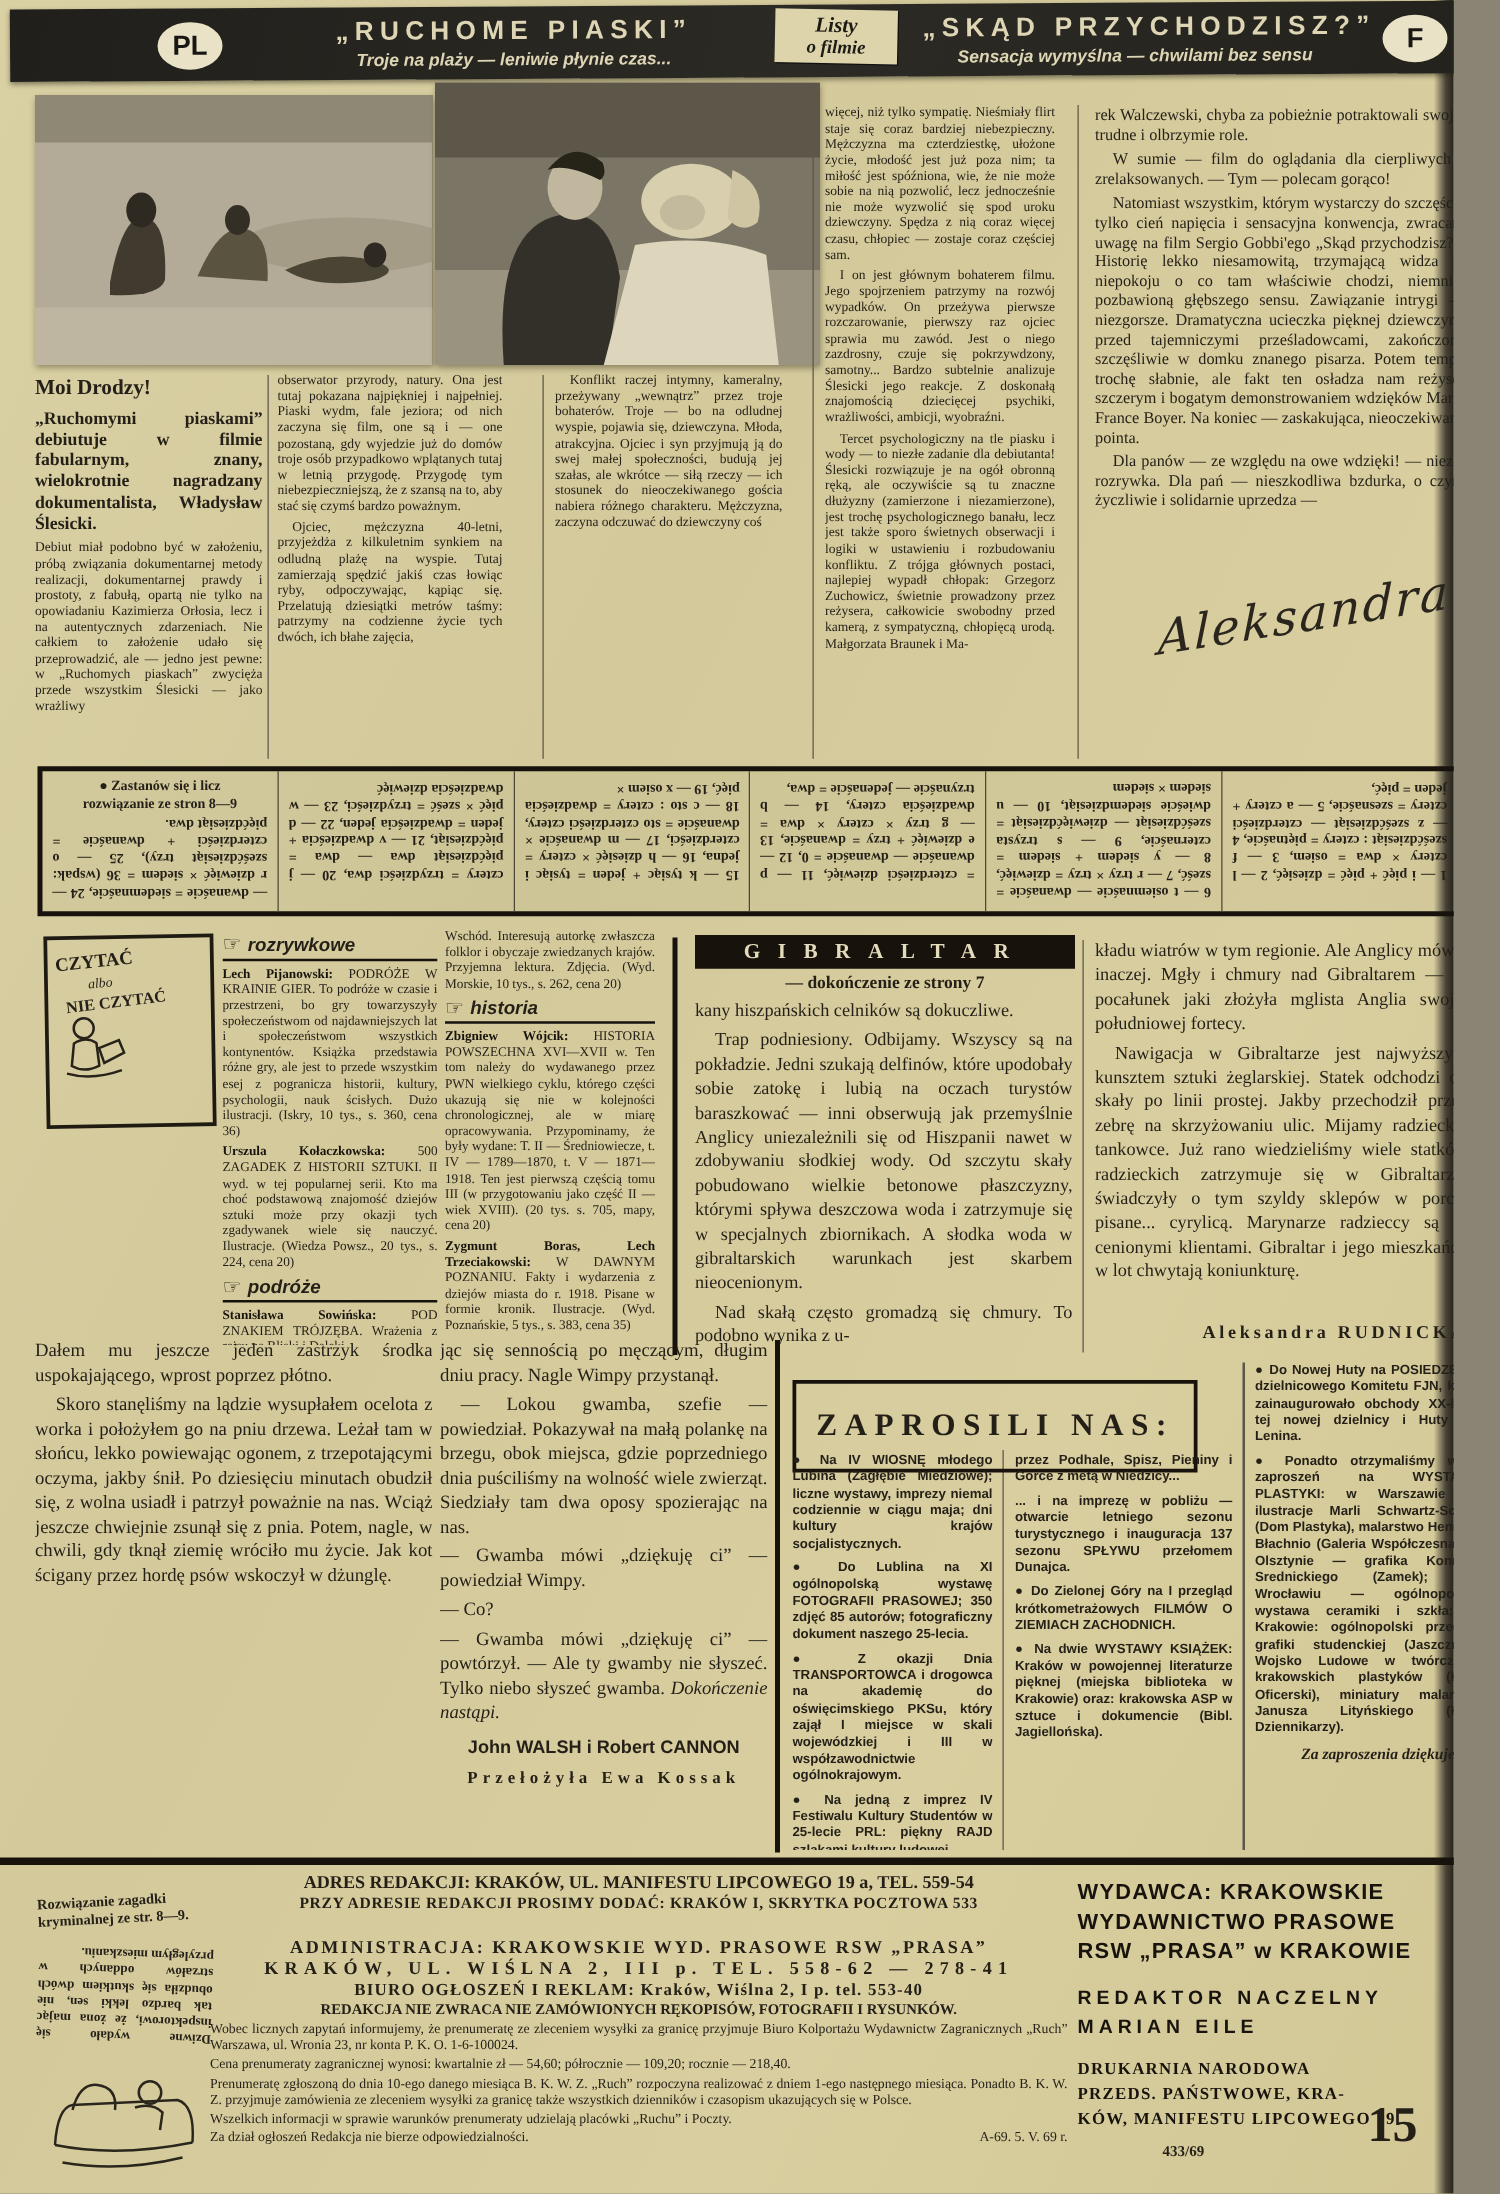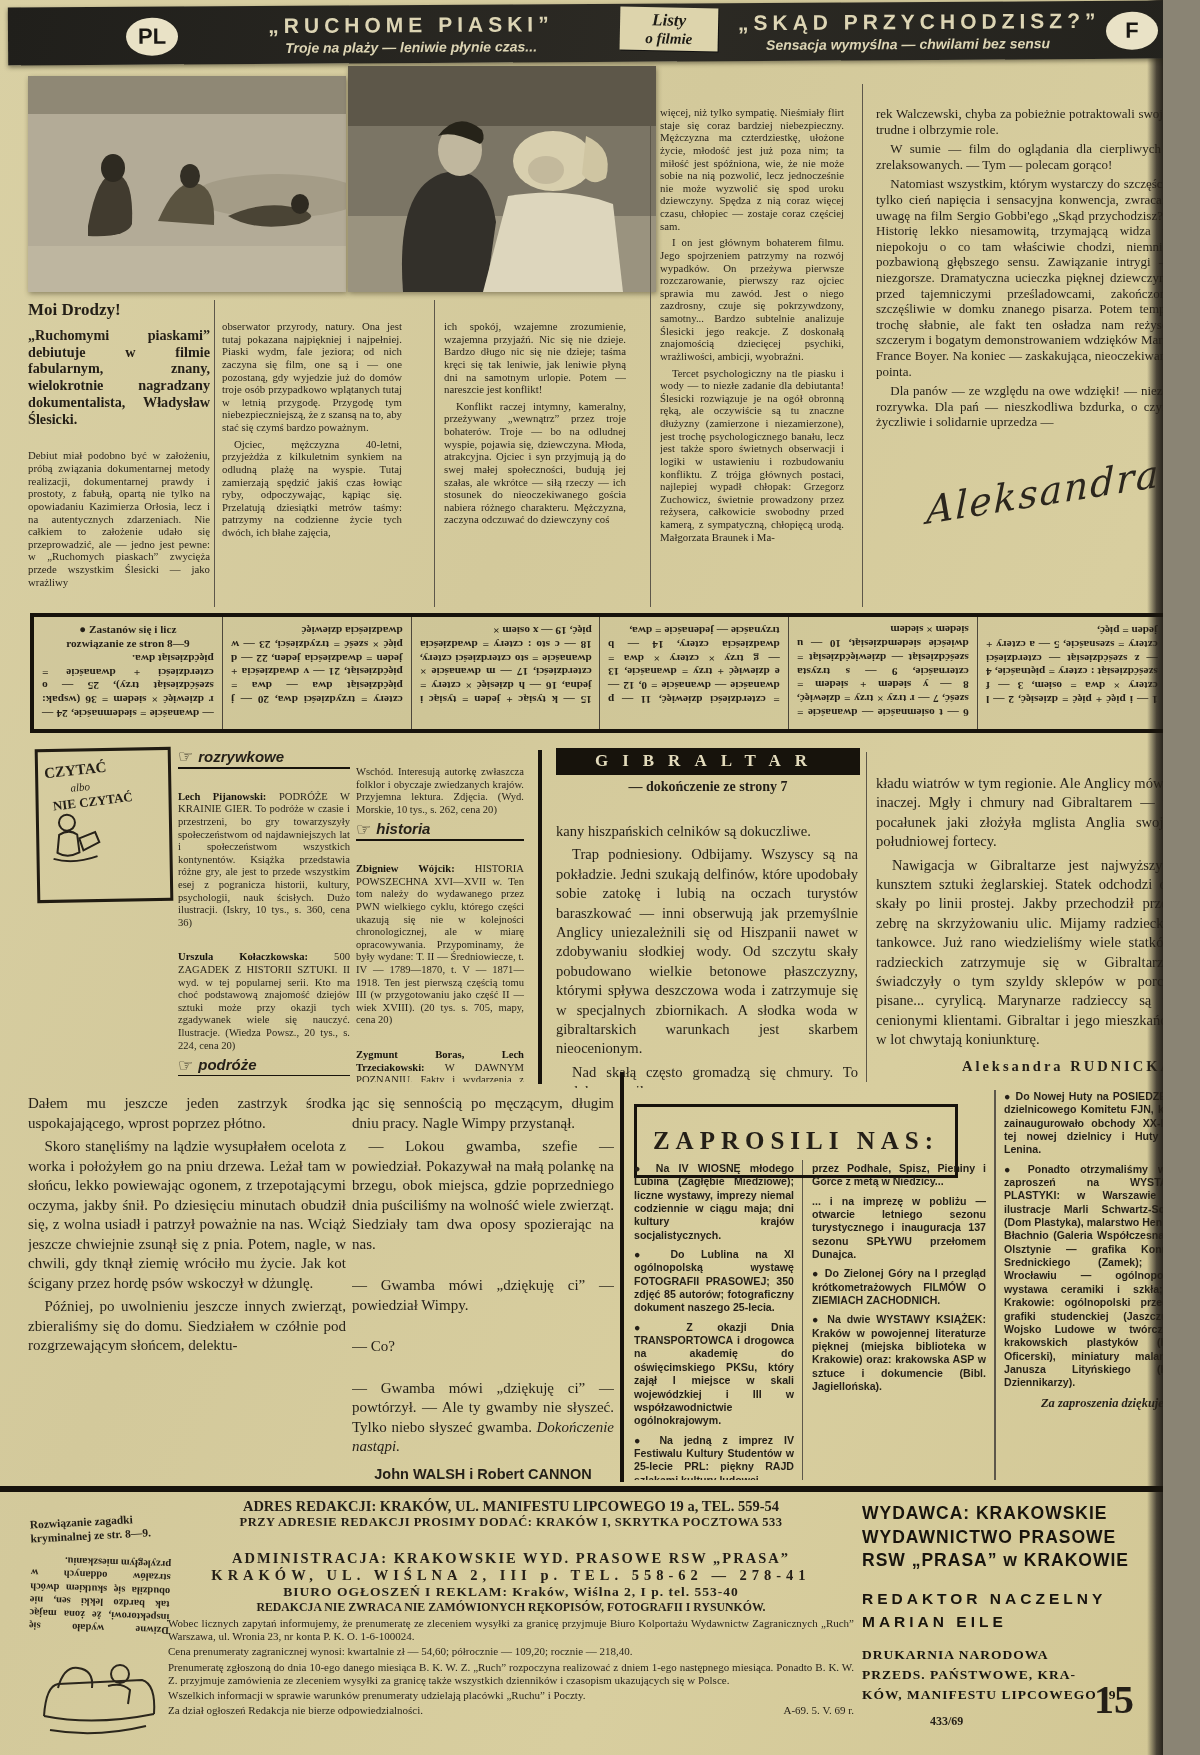--- a/index.html
+++ b/index.html
@@ -3,21 +3,21 @@
 <meta charset="utf-8">
 <style>
   html,body{margin:0;padding:0;background:#8a8474;}
   .page{position:relative;width:1163px;height:1755px;overflow:hidden;
         background:linear-gradient(115deg,#d9d0a4 0%,#d3c99b 38%,#d8ce9f 70%,#d2c795 100%);
         font-family:"Liberation Serif",serif;color:#241f17;}
   .abs{position:absolute;}
   .j{text-align:justify;}
   .col{overflow:hidden;}
   p{margin:0 0 4px 0;text-indent:1.1em;}
-  p.ni{text-indent:0;margin-top:22px;}
+  p.ni{text-indent:0;}
   b{color:#18140d;}
   
   .hdrbar{left:8px;top:4px;width:1176px;height:58px;background:linear-gradient(100deg,#201f1b,#2c2a24 55%,#23221d);
           transform:rotate(-0.35deg);box-shadow:0 2px 4px rgba(40,35,20,.5);}
   .badge{width:52px;height:38px;background:#e9e2c6;border-radius:50%;display:flex;align-items:center;justify-content:center;
          font-family:"Liberation Sans",sans-serif;font-weight:bold;font-size:22px;color:#191713;}
   .ftitle{color:#ddd5b4;text-align:center;font-family:"Liberation Sans",sans-serif;}
   .ftitle .t{font-weight:bold;font-size:21px;letter-spacing:5px;white-space:nowrap;}
   .ftitle .s{font-style:italic;font-weight:bold;font-size:14px;margin-top:2px;white-space:nowrap;}
   .listybox{background:#ddd4ac;color:#1d1b15;text-align:center;font-style:italic;font-weight:bold;
@@ -150,21 +150,20 @@
   <div class="abs col smallcol j" style="left:28px;top:298px;width:182px;height:309px;">
     <div class="salut">Moi Drodzy!</div>
     <div class="intro">„Ruchomymi piaskami” debiutuje w filmie fabularnym, znany, wielokrotnie nagradzany dokumentalista, Władysław Ślesicki.</div>
     <p class="ni">Debiut miał podobno być w założeniu, próbą związania dokumentarnej metody realizacji, dokumentarnej prawdy i prostoty, z fabułą, opartą nie tylko na opowiadaniu Kazimierza Orłosia, lecz i na autentycznych zdarzeniach. Nie całkiem to założenie udało się przeprowadzić, ale — jedno jest pewne: w „Ruchomych piaskach” zwycięża przede wszystkim Ślesicki — jako wrażliwy</p>
   </div>
   <div class="abs col smallcol j" style="left:222px;top:298px;width:180px;height:309px;">
     <p class="ni">obserwator przyrody, natury. Ona jest tutaj pokazana najpiękniej i najpełniej. Piaski wydm, fale jeziora; od nich zaczyna się film, one są i — one pozostaną, gdy wyjedzie już do domów troje osób przypadkowo wplątanych tutaj w letnią przygodę. Przygodę tym niebezpieczniejszą, że z szansą na to, aby stać się czymś bardzo poważnym.</p>
     <p>Ojciec, mężczyzna 40-letni, przyjeżdża z kilkuletnim synkiem na odludną plażę na wyspie. Tutaj zamierzają spędzić jakiś czas łowiąc ryby, odpoczywając, kąpiąc się. Przelatują dziesiątki metrów taśmy: patrzymy na codzienne życie tych dwóch, ich błahe zajęcia,</p>
   </div>
   <div class="abs col smallcol j" style="left:444px;top:298px;width:182px;height:309px;">
-    <p class="ni">ich spokój, wzajemne zrozumienie, wzajemna przyjaźń. Nic się nie dzieje. Bardzo długo nic się nie dzieje; taśma kręci się tak leniwie, jak leniwie płyną dni na samotnym urlopie. Potem — nareszcie jest konflikt!</p>
     <p>Konflikt raczej intymny, kameralny, przeżywany „wewnątrz” przez troje bohaterów. Troje — bo na odludnej wyspie, pojawia się, dziewczyna. Młoda, atrakcyjna. Ojciec i syn przyjmują ją do swej małej społeczności, budują jej szałas, ale wkrótce — siłą rzeczy — ich stosunek do nieoczekiwanego gościa nabiera różnego charakteru. Mężczyzna, zaczyna odczuwać do dziewczyny coś</p>
   </div>
   <div class="abs col smallcol j" style="left:660px;top:84px;width:184px;height:523px;">
     <p class="ni">więcej, niż tylko sympatię. Nieśmiały flirt staje się coraz bardziej niebezpieczny. Mężczyzna ma czterdziestkę, ułożone życie, młodość jest już poza nim; ta miłość jest spóźniona, wie, że nie może sobie na nią pozwolić, lecz jednocześnie nie może wyzwolić się spod uroku dziewczyny. Spędza z nią coraz więcej czasu, chłopiec — zostaje coraz częściej sam.</p>
     <p>I on jest głównym bohaterem filmu. Jego spojrzeniem patrzymy na rozwój wypadków. On przeżywa pierwsze rozczarowanie, pierwszy raz ojciec sprawia mu zawód. Jest o niego zazdrosny, czuje się pokrzywdzony, samotny... Bardzo subtelnie analizuje Ślesicki jego reakcje. Z doskonałą znajomością dziecięcej psychiki, wrażliwości, ambicji, wyobraźni.</p>
     <p>Tercet psychologiczny na tle piasku i wody — to niezłe zadanie dla debiutanta! Ślesicki rozwiązuje je na ogół obronną ręką, ale oczywiście są tu znaczne dłużyzny (zamierzone i niezamierzone), jest trochę psychologicznego banału, lecz jest także sporo świetnych obserwacji i logiki w ustawieniu i rozbudowaniu konfliktu. Z trójga głównych postaci, najlepiej wypadł chłopak: Grzegorz Zuchowicz, świetnie prowadzony przez reżysera, całkowicie swobodny przed kamerą, z sympatyczną, chłopięcą urodą. Małgorzata Braunek i Ma-</p>
   </div>
   <div class="abs col bigcol j" style="left:876px;top:84px;width:296px;height:362px;">
     <p class="ni">rek Walczewski, chyba za pobieżnie potraktowali swoje, trudne i olbrzymie role.</p>
     <p>W sumie — film do oglądania dla cierpliwych i zrelaksowanych. — Tym — polecam gorąco!</p>
@@ -246,21 +245,20 @@
   </div>
   <div class="abs col gib j" style="left:876px;top:752px;width:298px;height:300px;">
     <p class="ni">kładu wiatrów w tym regionie. Ale Anglicy mówią inaczej. Mgły i chmury nad Gibraltarem — to pocałunek jaki złożyła mglista Anglia swojej południowej fortecy.</p>
     <p>Nawigacja w Gibraltarze jest najwyższym kunsztem sztuki żeglarskiej. Statek odchodzi od skały po linii prostej. Jakby przechodził przez zebrę na skrzyżowaniu ulic. Mijamy radzieckie tankowce. Już rano wiedzieliśmy wiele statków radzieckich zatrzymuje się w Gibraltarze: świadczyły o tym szyldy sklepów w porcie pisane... cyrylicą. Marynarze radzieccy są tu cenionymi klientami. Gibraltar i jego mieszkańcy w lot chwytają koniunkturę.</p>
   </div>
   <div class="abs gibby" style="left:876px;top:1058px;width:298px;">Aleksandra RUDNICKA</div>
 
   <div class="abs col story j" style="left:28px;top:1072px;width:318px;height:410px;">
     <p class="ni">Dałem mu jeszcze jeden zastrzyk środka uspokajającego, wprost poprzez płótno.</p>
     <p>Skoro stanęliśmy na lądzie wysupłałem ocelota z worka i położyłem go na pniu drzewa. Leżał tam w słońcu, lekko powiewając ogonem, z trzepotającymi oczyma, jakby śnił. Po dziesięciu minutach obudził się, z wolna usiadł i patrzył poważnie na nas. Wciąż jeszcze chwiejnie zsunął się z pnia. Potem, nagle, w chwili, gdy tknął ziemię wróciło mu życie. Jak kot ścigany przez hordę psów wskoczył w dżunglę.</p>
-    <p>Później, po uwolnieniu jeszcze innych zwierząt, zbieraliśmy się do domu. Siedziałem w czółnie pod rozgrzewającym słońcem, delektu-</p>
   </div>
   <div class="abs col story j" style="left:352px;top:1072px;width:262px;height:410px;">
     <p class="ni">jąc się sennością po męczącym, długim dniu pracy. Nagle Wimpy przystanął.</p>
     <p>— Lokou gwamba, szefie — powiedział. Pokazywał na małą polankę na brzegu, obok miejsca, gdzie poprzedniego dnia puściliśmy na wolność wiele zwierząt. Siedziały tam dwa oposy spozierając na nas.</p>
     <p class="ni">— Gwamba mówi „dziękuję ci” — powiedział Wimpy.</p>
     <p class="ni">— Co?</p>
     <p class="ni"><span>— Gwamba mówi „dziękuję ci” — powtórzył. — Ale ty gwamby nie słyszeć. Tylko niebo słyszeć gwamba.</span> <span class="tail">Dokończenie nastąpi.</span></p>
     <div class="byline">John WALSH i Robert CANNON</div>
     <div class="transl">Przełożyła Ewa Kossak</div>
   </div>

